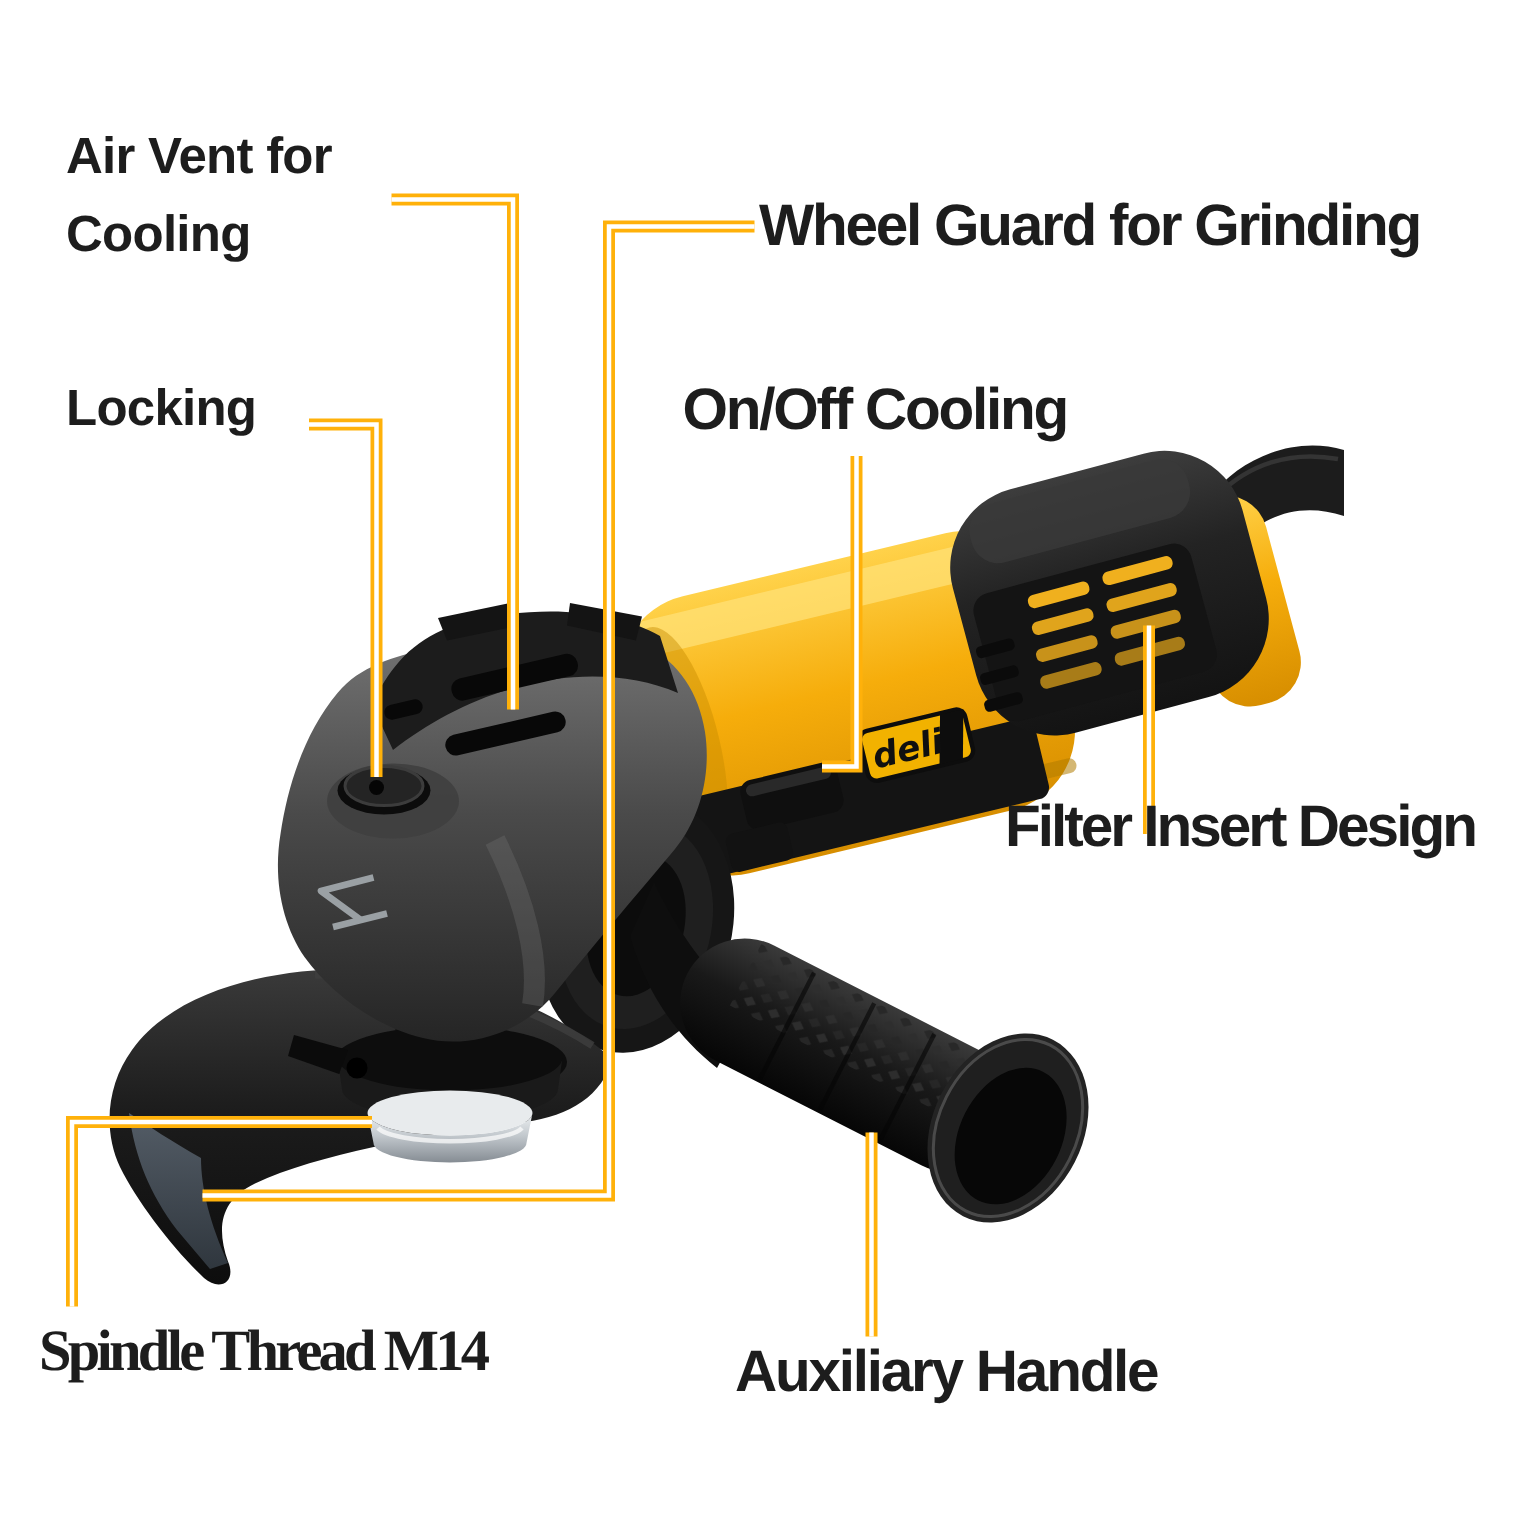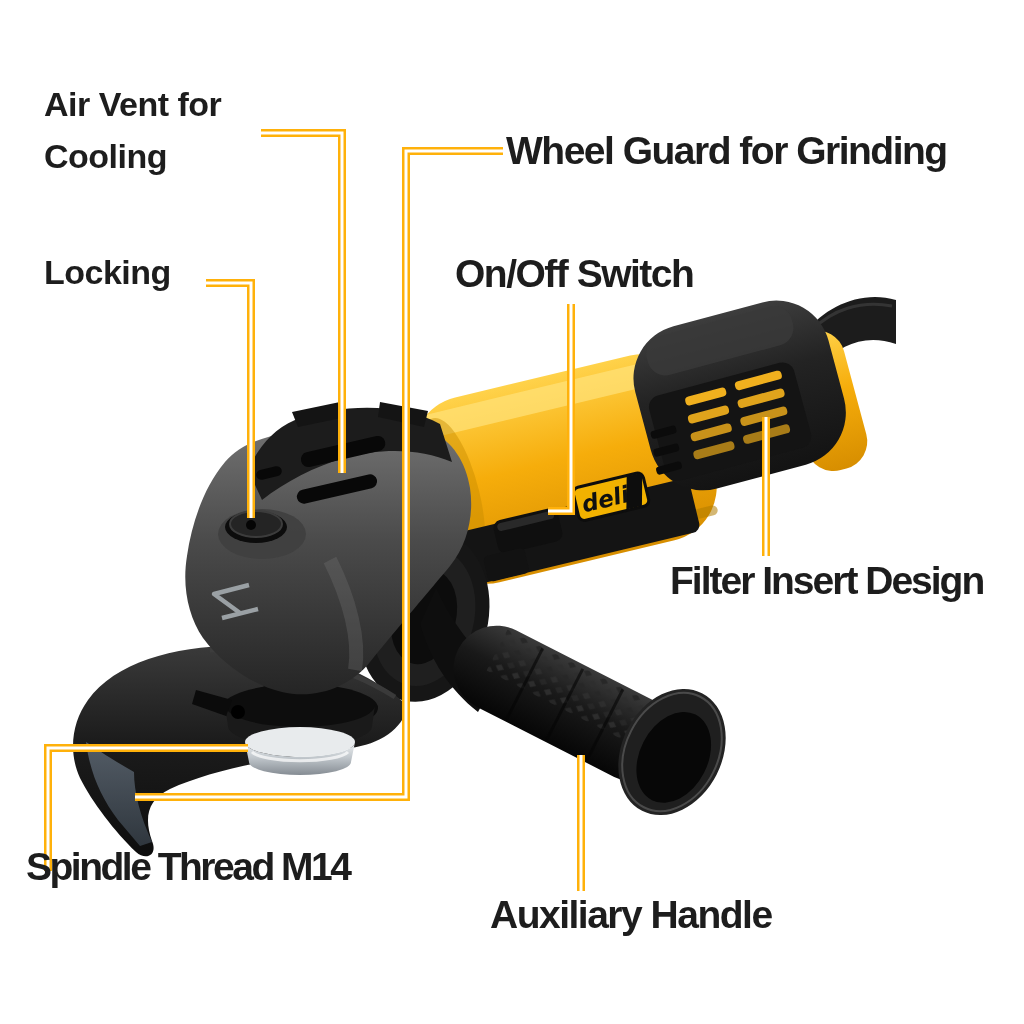--- a/index.html
+++ b/index.html
@@ -7,22 +7,22 @@
          font-family:"Liberation Sans",sans-serif;}
   .stage svg{position:absolute;left:0;top:0;}
   .lbl{position:absolute;font-weight:700;color:var(--ink,#1d1d1d);white-space:nowrap;}
   .lbl span{display:block;}
   .lbl-sm{font-size:34px;line-height:52px;letter-spacing:-0.5px;}
   .lbl-lg{font-size:39px;line-height:47px;letter-spacing:-1.5px;}
   #lbl-air-vent{left:44px;top:78px;}
   #lbl-wheel-guard{left:506px;top:127px;}
   #lbl-spindle-locking{left:44px;top:246px;}
   #lbl-on-off{left:455px;top:250px;}
-  #lbl-filter{left:670px;top:552px;line-height:57px;letter-spacing:-2px;}
-  #lbl-spindle-thread{left:26px;top:843px;letter-spacing:-2.5px;}
+  #lbl-filter{left:670px;top:523px;line-height:57px;letter-spacing:-2px;}
+  #lbl-spindle-thread{left:26px;top:877px;letter-spacing:-2.5px;font-family:Liberation Serif, serif;}
   #lbl-aux-handle{left:490px;top:891px;}
   .ld-out{stroke:var(--leader,#FFB10A);stroke-width:8;fill:none;stroke-linejoin:miter;stroke-linecap:butt;}
   .ld-in{stroke:#ffffff;stroke-width:3;fill:none;stroke-linejoin:miter;stroke-linecap:butt;}
 </style>
 </head>
 <body style="background: rgb(255, 255, 255);">
 
 <div class="stage">
 
   <svg width="1024" height="1024" viewBox="0 0 1024 1024">
@@ -227,21 +227,21 @@
     <span>Wheel Guard for Grinding</span>
   </div>
   <div id="lbl-air-vent" class="lbl lbl-sm">
     <span>Air Vent for</span>
     <span>Cooling</span>
   </div>
   <div id="lbl-spindle-locking" class="lbl lbl-sm">
     <span>Locking</span>
   </div>
   <div id="lbl-on-off" class="lbl lbl-lg">
-    <span>On/Off Switch</span>
+    <span>On/Off Cooling</span>
   </div>
   <div id="lbl-filter" class="lbl lbl-lg">
     <span>Filter Insert Design</span>
   </div>
   <div id="lbl-spindle-thread" class="lbl lbl-lg">
     <span>Spindle Thread M14</span>
   </div>
   <div id="lbl-aux-handle" class="lbl lbl-lg">
     <span>Auxiliary Handle</span>
   </div>

